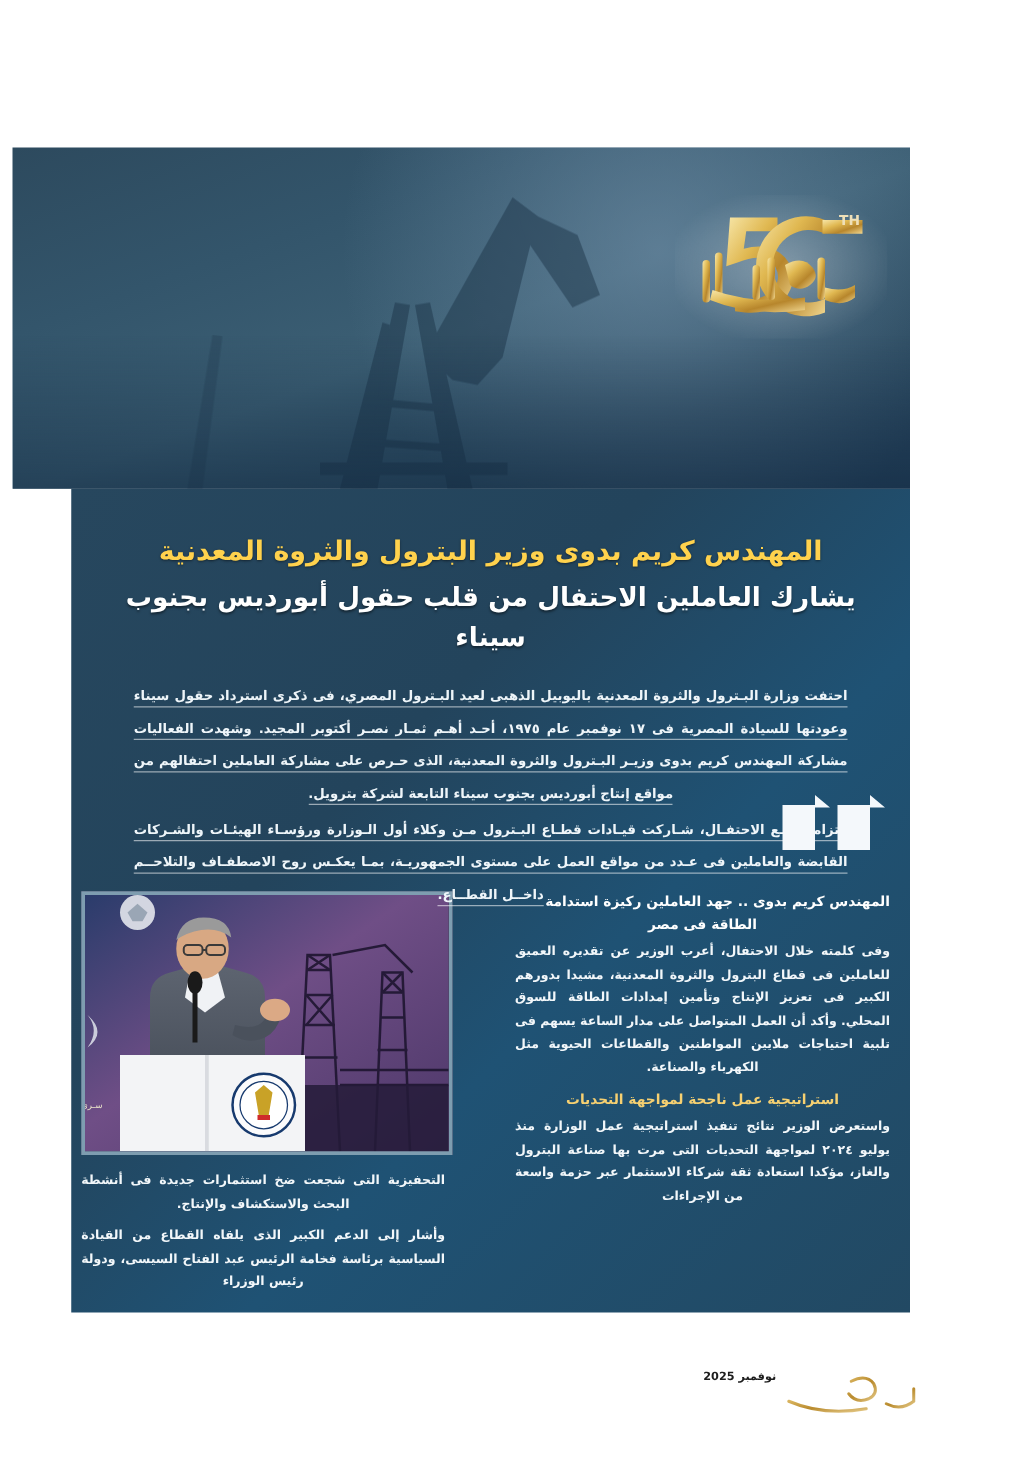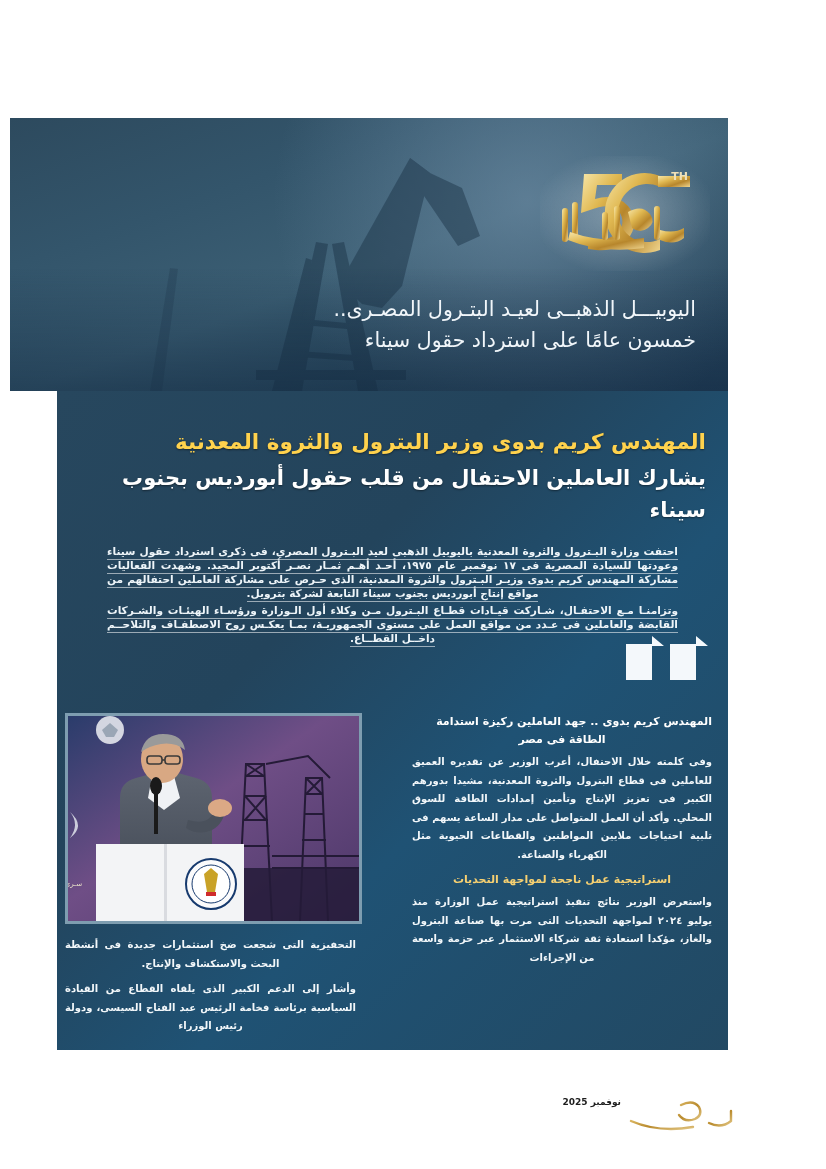--- a/index.html
+++ b/index.html
@@ -48,41 +48,42 @@
   .article{
     position:absolute;
     left:57px;top:391px;width:671px;height:659px;
     background:linear-gradient(135deg,#27475e 0%,#23445c 35%,#1f5274 60%,#224963 100%);
     color:#ffffff;
     overflow:hidden;
   }
 
   .headline{
     margin:34px 22px 18px 22px;
+    text-align:center;
     color:#ffd24d;
     font-weight:700;
     font-size:21.5px;
     line-height:33px;
     text-shadow:0 1px 2px rgba(0,0,0,.45);
   }
   .headline .h2{
     display:block;
     color:#ffffff;
     font-size:21px;
     line-height:32px;
     margin-top:4px;
   }
 
   .lede{
     margin:4px 50px 0 50px;
     text-align:justify;
     text-align-last:center;
     direction:rtl;
     font-size:10.6px;
-    line-height:14px;
+    line-height:26px;
     font-weight:700;
     color:#eef5f9;
     position:relative;
     z-index:2;
   }
   .lede p{margin:0 0 3px 0;}
   .lede p .u{
     border-bottom:1px solid rgba(255,255,255,.55);
     padding-bottom:2px;
     display:inline;
@@ -190,24 +191,20 @@
         <rect x="32" y="46" width="6" height="40" rx="3"></rect>
         <path d="M28 84 Q62 98 104 92 L104 82 Q64 88 30 76 Z"></path>
         <rect x="62" y="56" width="6" height="28" rx="3"></rect>
         <rect x="74" y="50" width="6" height="34" rx="3"></rect>
         <path d="M88 56 q14 -8 22 2 q6 8 -2 14 q-8 6 -16 0 z"></path>
         <rect x="114" y="50" width="6" height="34" rx="3"></rect>
         <path d="M120 84 q14 6 24 -2 l0 -10 q-10 6 -24 2 z"></path>
       </g>
     </svg>
 
-    <div class="hero-titles">
-      <div class="l1">اليوبيـــل الذهبــى لعيـد البتـرول المصـرى..</div>
-      <div class="l2">خمسون عامًا على استرداد حقول سيناء</div>
-    </div>
   </div>
 
   <div class="article">
 
     <div class="headline">
       <span>المهندس كريم بدوى وزير البترول والثروة المعدنية</span>
       <span class="h2">يشارك العاملين الاحتفال من قلب حقول أبورديس بجنوب سيناء</span>
     </div>
 
     <div class="lede">

